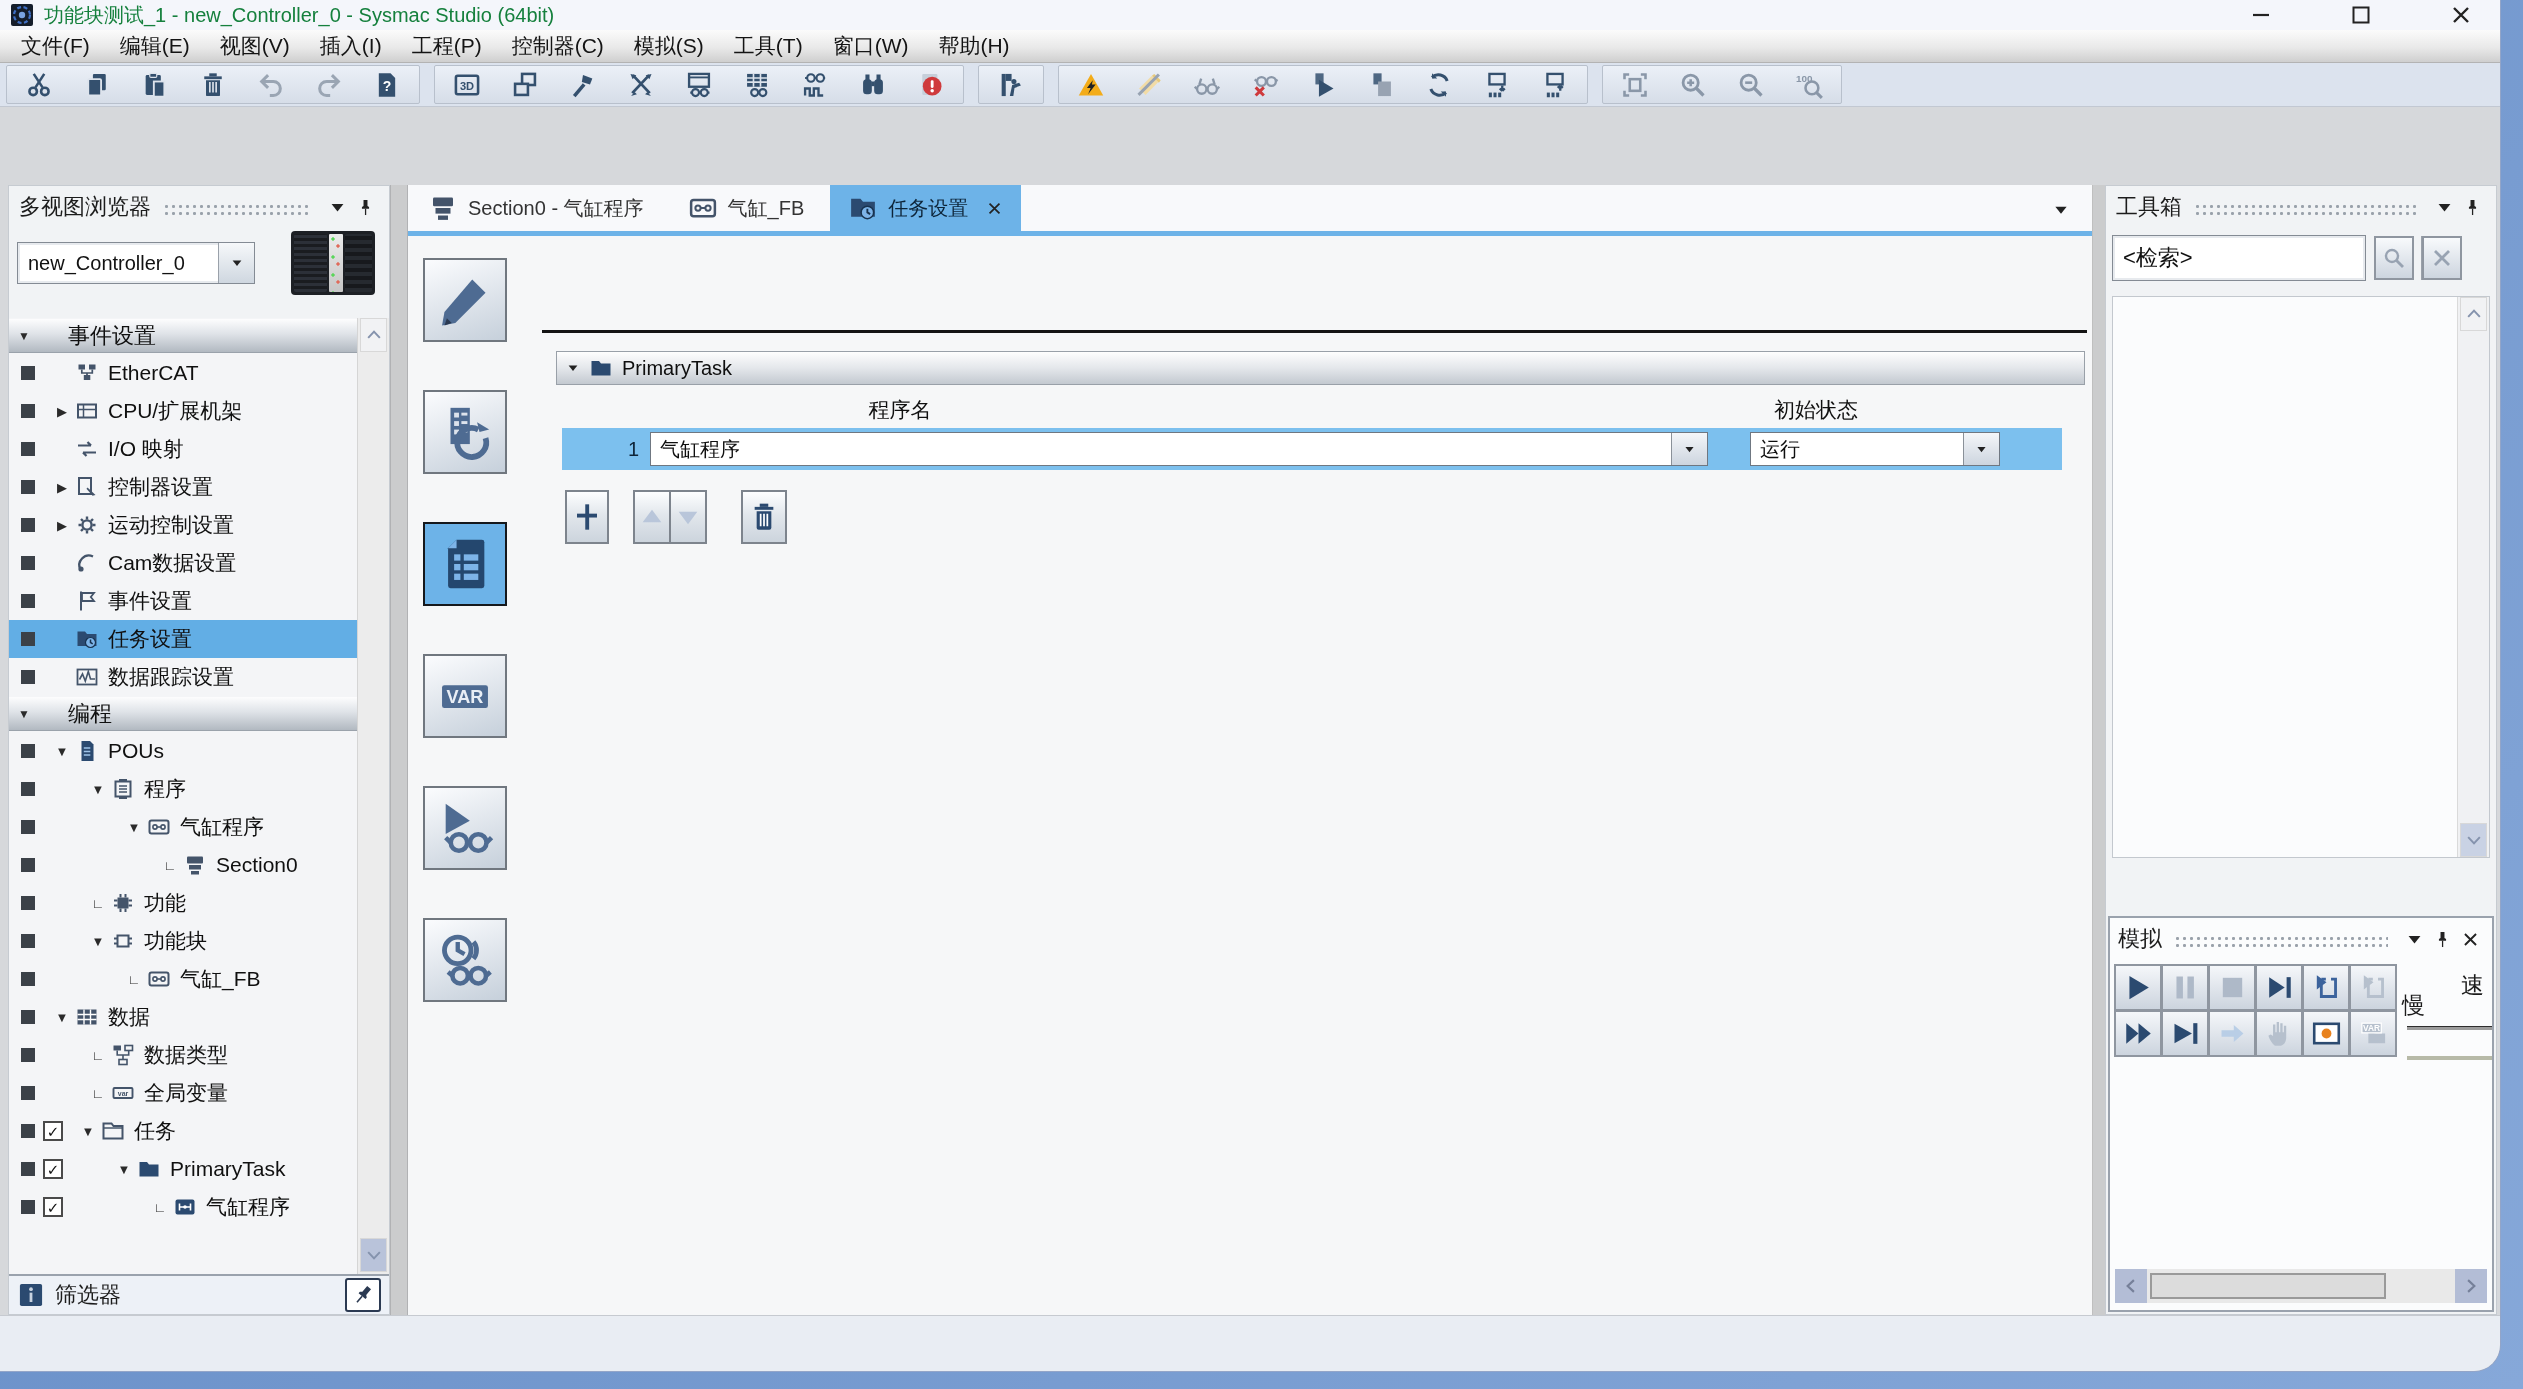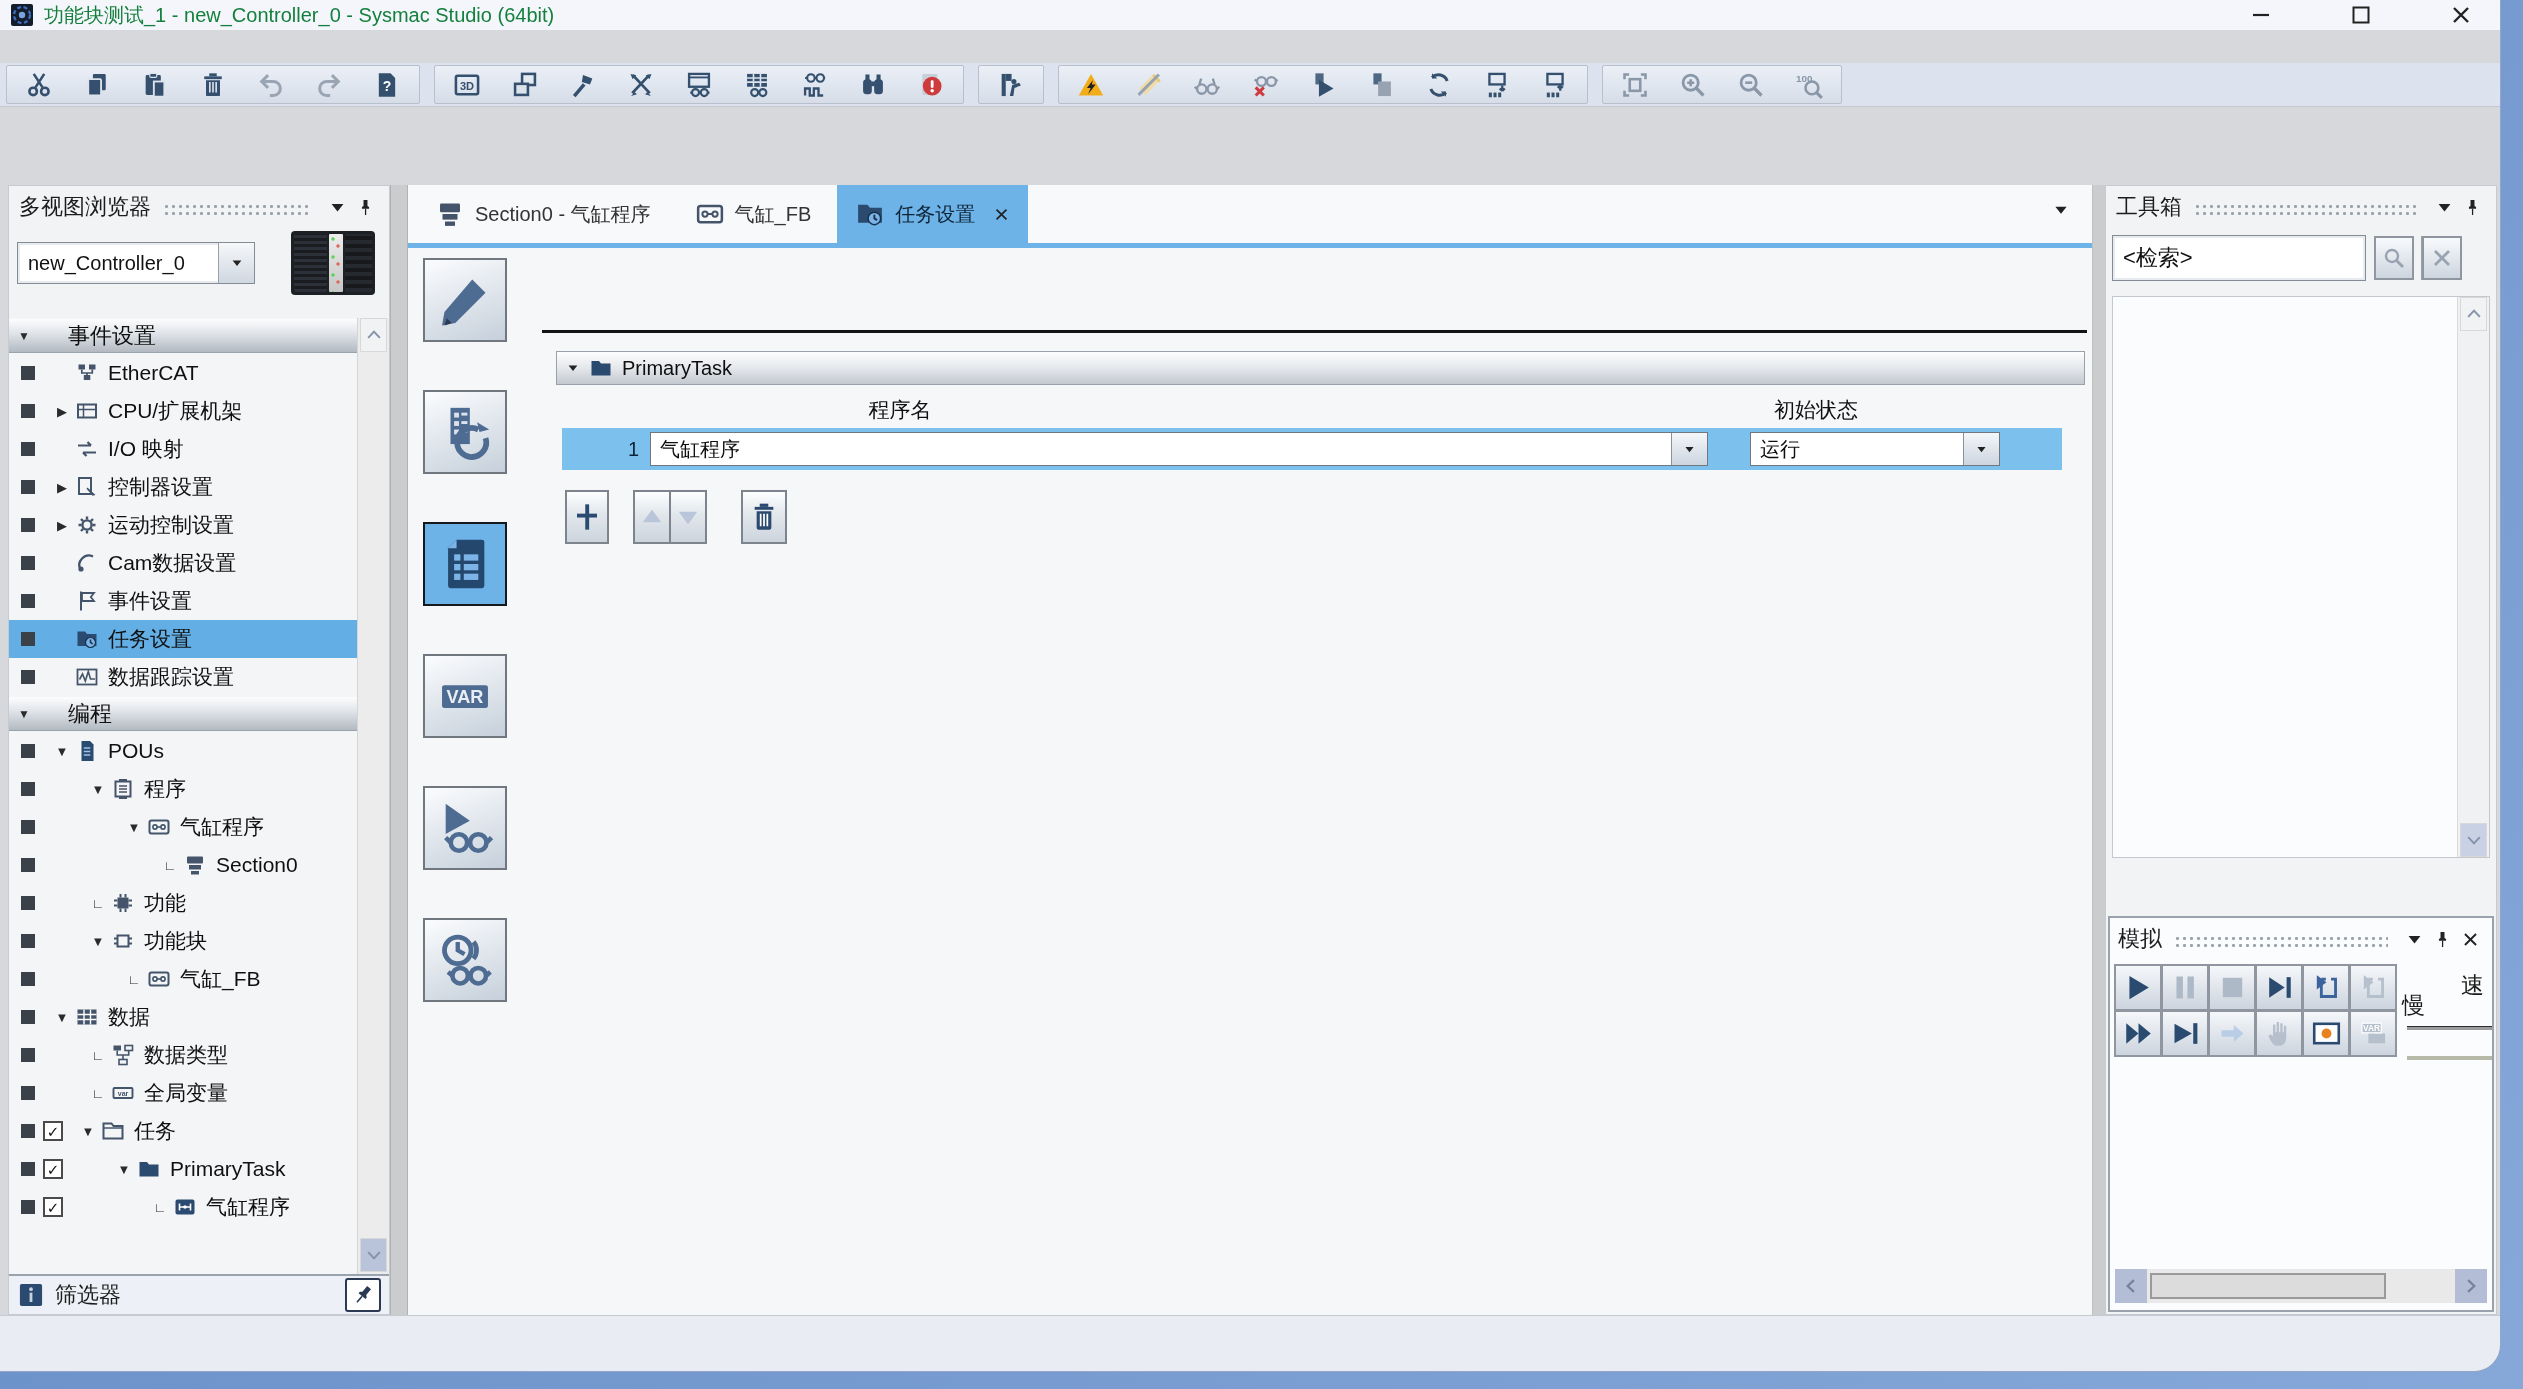--- a/index.html
+++ b/index.html
@@ -93,22 +93,22 @@
   .fpin{margin-left:auto;width:36px;height:34px;border:2px solid #2b3a52;border-radius:3px;background:#fff;
         display:flex;align-items:center;justify-content:center}
   .fpin svg{width:24px;height:24px}
 
   .vsplit{position:absolute;left:390px;top:185px;width:18px;bottom:56px;background:#cbcccd;
           border-left:1px solid #b1b2b4;border-right:1px solid #b1b2b4}
   .vsplit2{position:absolute;left:2093px;top:185px;width:12px;bottom:56px;background:#cbcccd}
 
   
   .center{position:absolute;left:408px;top:185px;width:1685px;bottom:56px;background:#f6f7f8;border-right:1px solid #bfbfbf}
-  .tabbar{position:absolute;top:0;left:0;right:0;height:63px;background:#f8f9fb;
-          border-bottom:5px solid #6db3e8;display:flex;align-items:stretch;padding-left:9px}
+  .tabbar{position:absolute;top:0;left:0;right:0;height:51px;background:#f8f9fb;
+          border-bottom:5px solid #6db3e8;display:flex;align-items:stretch;padding-left:2px}
   .tab{display:flex;align-items:center;gap:10px;padding:0 18px;margin-right:8px;font-size:20px;color:#333;cursor:default}
   .tab.active{background:#6db3e8;color:#0d2438}
   .tabico{width:30px;height:30px}
   .tabico svg{width:30px;height:30px}
   .tabclose{display:none;margin-left:8px}
   .tabclose.show{display:flex}
   .tabclose svg{width:17px;height:17px}
   .tabmenu{position:absolute;right:22px;top:16px;width:18px;height:18px}
   .tabmenu svg{width:18px;height:18px}
 
@@ -212,20 +212,33 @@
           </svg>
         </span>
       <span class="wbtn">
           <svg viewBox="0 0 24 24" xmlns="http://www.w3.org/2000/svg">
             <path d="M5 5l14 14M19 5L5 19" stroke="#222" stroke-width="2.4" fill="none"></path>
           </svg>
         </span>
     </span>
   </div>
 
+  <div class="menubar">
+
+  <div class="mitem">文件(F)</div>
+      <div class="mitem">编辑(E)</div>
+      <div class="mitem">视图(V)</div>
+      <div class="mitem">插入(I)</div>
+      <div class="mitem">工程(P)</div>
+      <div class="mitem">控制器(C)</div>
+      <div class="mitem">模拟(S)</div>
+      <div class="mitem">工具(T)</div>
+      <div class="mitem">窗口(W)</div>
+      <div class="mitem">帮助(H)</div>
+    </div>
 
   <div class="toolbar">
     <div class="tb-group">
 
     <button class="tbtn">
           <span class="tico">
             <svg viewBox="0 0 24 24" xmlns="http://www.w3.org/2000/svg">
               <g fill="none" stroke="#34506e" stroke-width="2.2">
                 <path d="M7.5 2.5L15 14M16.5 2.5L9 14"></path>
                 <circle cx="7" cy="17.5" r="3.2"></circle>

